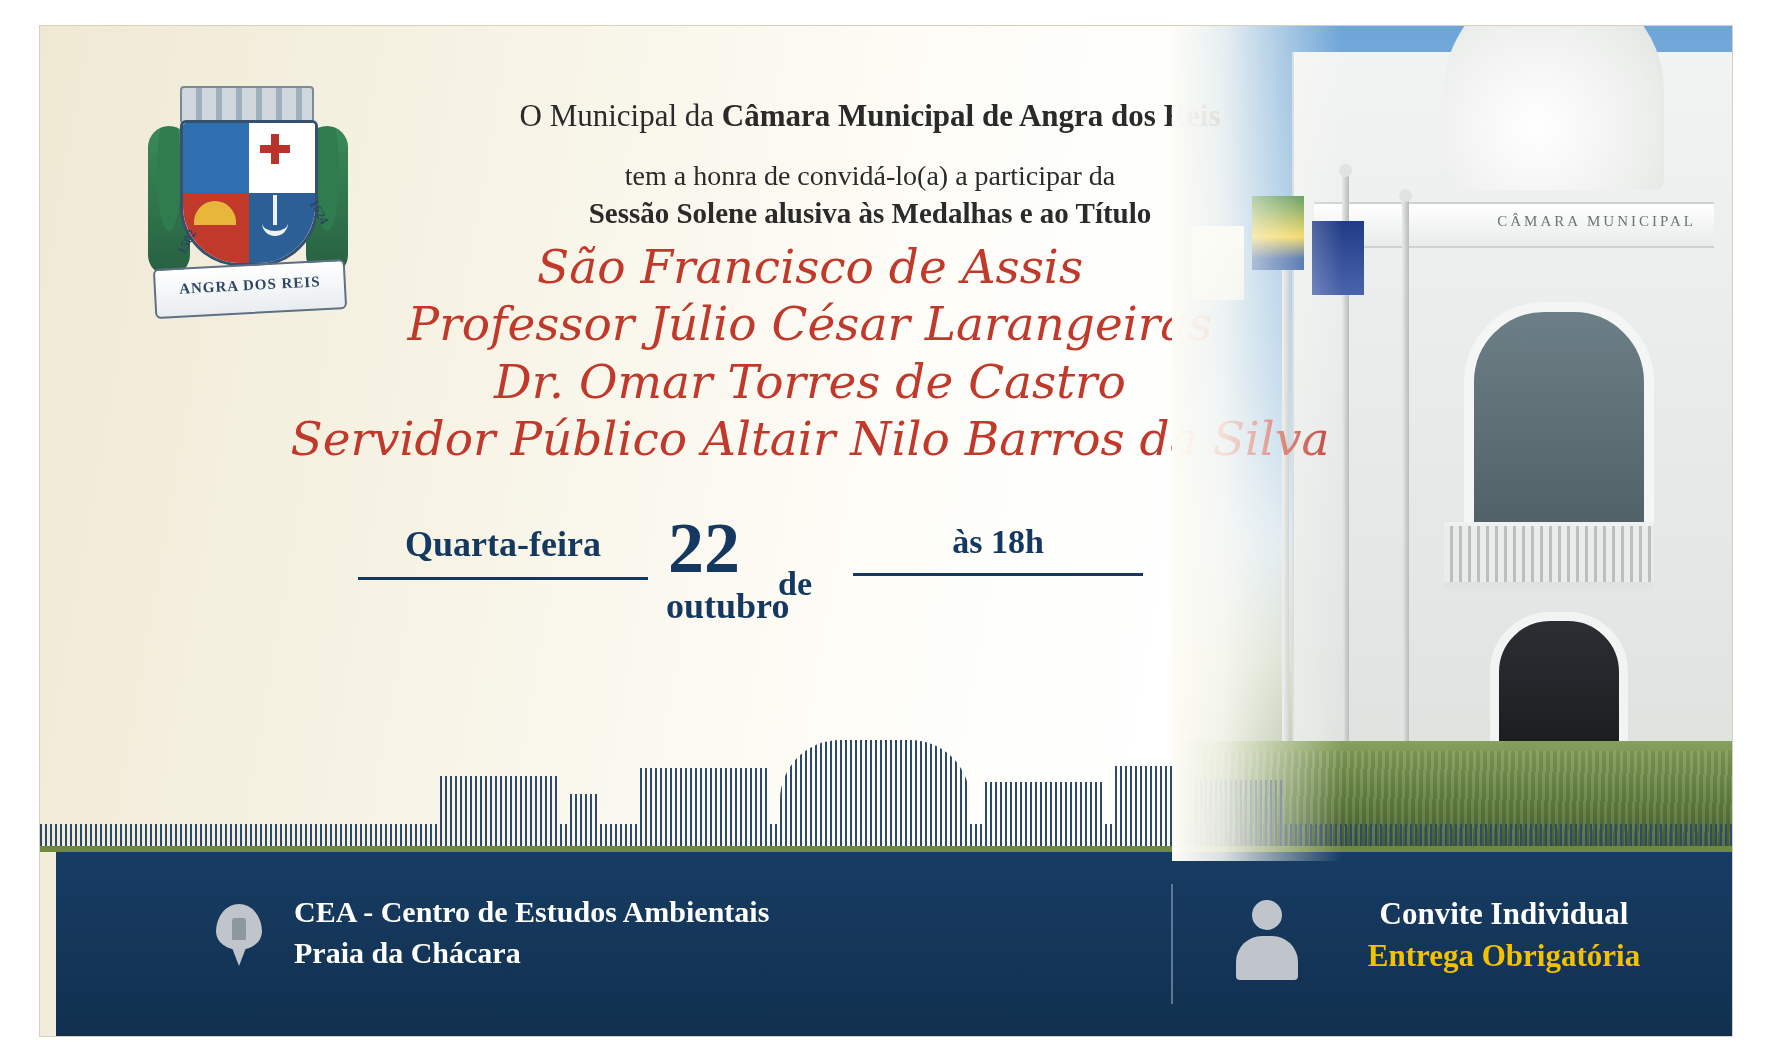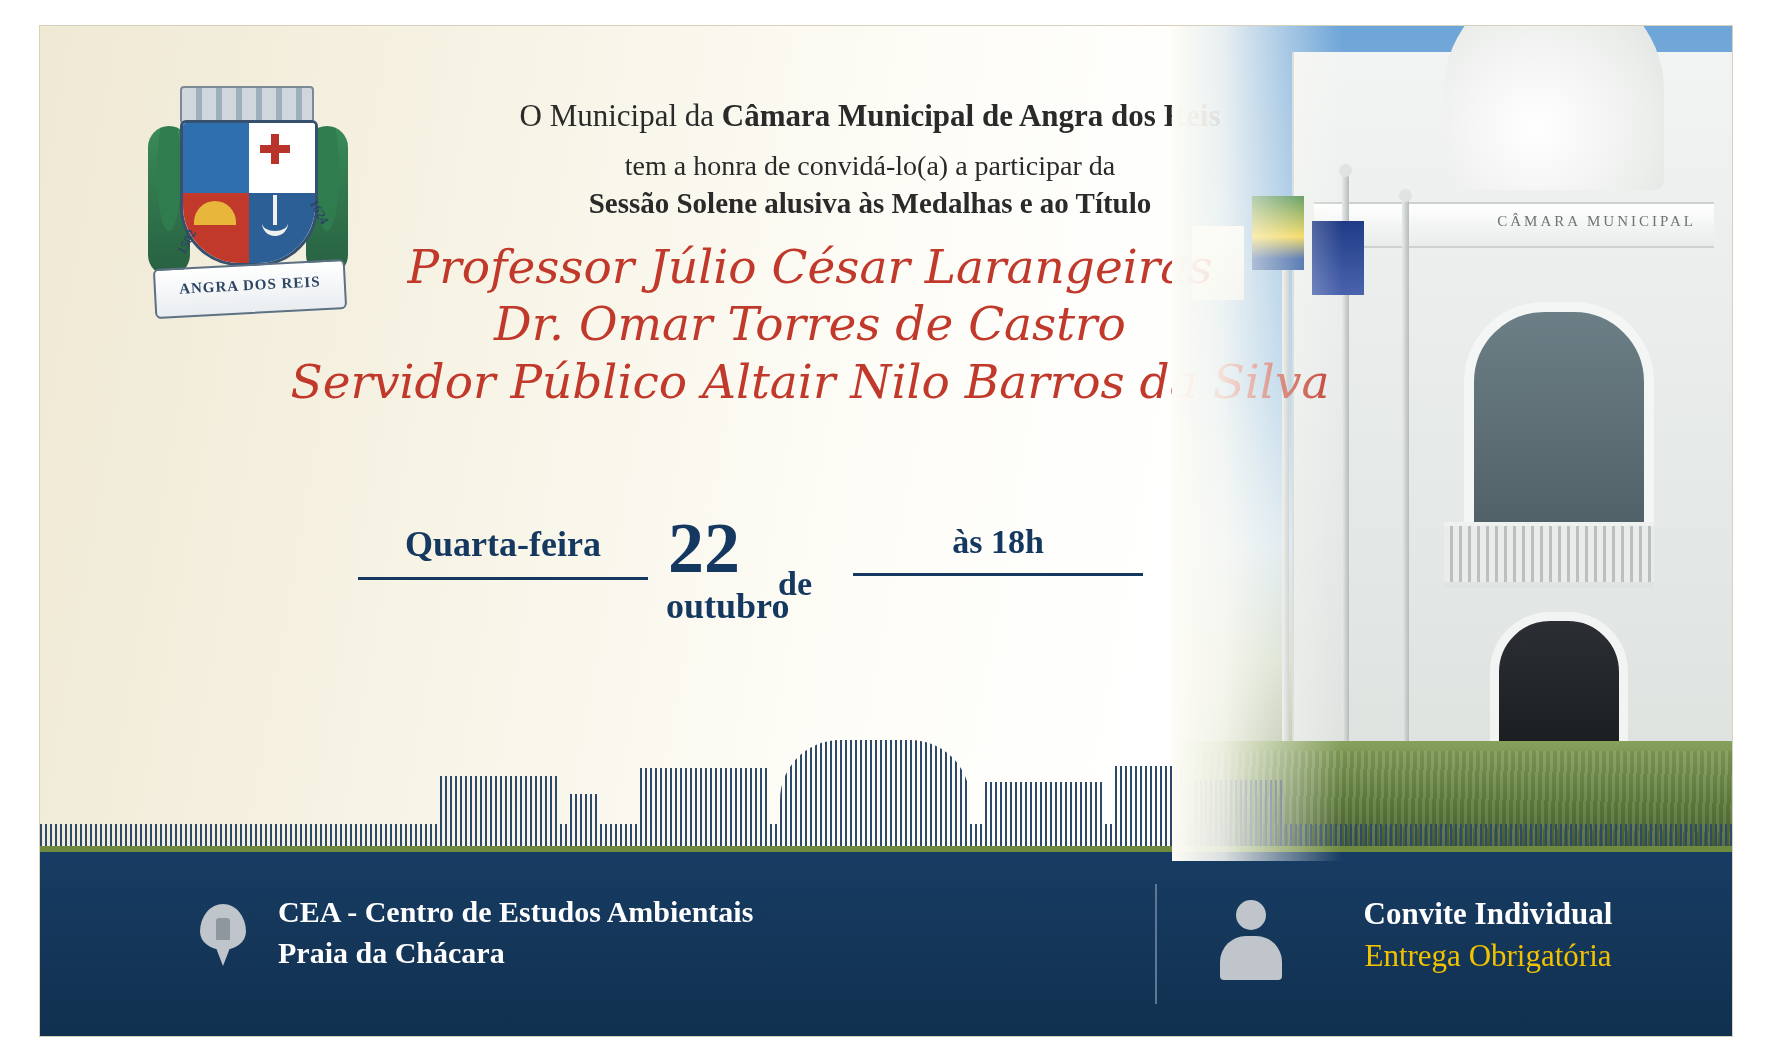--- a/index.html
+++ b/index.html
@@ -117,21 +117,21 @@
   .yr{position:absolute;font-size:13px;color:#2d4563;font-weight:bold;}
   .yr.a{left:26px;top:148px;transform:rotate(-62deg);}
   .yr.b{right:16px;top:118px;transform:rotate(62deg);}
   .yr.c{left:36px;top:208px;}
   .yr.d{right:26px;top:178px;transform:rotate(70deg);}
 
   
   .head{position:absolute; left:300px; top:72px; width:1060px; text-align:center; color:#2a2a2a;}
   .head .l1{font-size:31px;}
   .head .l1 b{font-weight:bold;}
-  .head .l2{font-size:28px; margin-top:16px;}
+  .head .l2{font-size:28px; margin-top:26px;}
   .head .l3{font-size:29px; font-weight:bold; margin-top:5px;}
 
   .honors{position:absolute; left:180px; top:212px; width:1180px; text-align:center;
           color:#c0392b; font-family:"DejaVu Serif",serif; font-style:italic;}
   .honors div{font-size:47px; line-height:1.22;}
 
   .datebar{position:absolute; left:308px; top:485px; width:900px; height:130px; color:#14385f;}
   .dow{position:absolute; left:10px; top:12px; width:290px; text-align:center;
        font-size:36px; font-weight:bold; border-bottom:3px solid #14385f; padding-bottom:12px;}
   .daynum{position:absolute; left:320px; top:-4px; font-size:72px; font-weight:bold;}
@@ -141,34 +141,34 @@
         font-size:34px; font-weight:bold; border-bottom:3px solid #14385f; padding-bottom:12px;}
 
   
   .skyline{position:absolute; left:0; bottom:208px; width:1240px; height:110px;}
   .sky-bar{position:absolute; bottom:0; background:repeating-linear-gradient(90deg,#2e4a6b 0 2px,transparent 2px 5px);}
   .ground-line{position:absolute; left:0; bottom:190px; width:1692px; height:22px;
       background:repeating-linear-gradient(90deg,#2e4a6b 0 2px,transparent 2px 5px);}
   .green-line{position:absolute; left:0; bottom:184px; width:1692px; height:6px; background:#6f8a3f;}
 
   
-  .footer{position:absolute; left:0; bottom:0; width:100%; height:184px;
+  .footer{position:absolute; left:16px; bottom:0; width:100%; height:184px;
           background:linear-gradient(180deg,#173c63 0%,#11304f 100%); color:#ffffff;}
   .pin{position:absolute; left:160px; top:52px; width:46px; height:46px; background:#bfc5cb;
        border-radius:50% 50% 50% 50%/60% 60% 40% 40%;}
   .pin:after{content:"";position:absolute;left:13px;top:36px;border-left:10px solid transparent;border-right:10px solid transparent;border-top:26px solid #bfc5cb;}
   .pin:before{content:"";position:absolute;left:16px;top:14px;width:14px;height:26px;background:#8e979e;border-radius:3px;}
   .addr{position:absolute; left:238px; top:40px; font-size:30px; font-weight:bold; line-height:1.36;}
   .divider{position:absolute; left:1115px; top:32px; width:2px; height:120px; background:#5d7794;}
   .person{position:absolute; left:1180px; top:48px; width:60px; height:80px;}
   .person i{position:absolute; left:16px; top:0; width:30px; height:30px; border-radius:50%; background:#bfc5cb; display:block;}
   .person b{position:absolute; left:0; top:36px; width:62px; height:44px; border-radius:26px 26px 4px 4px; background:#bfc5cb; display:block;}
   .rightTxt{position:absolute; left:1268px; top:44px; width:360px; text-align:center;}
   .rightTxt .r1{font-size:31px; font-weight:bold;}
-  .rightTxt .r2{font-size:31px; font-weight:normal; color:#f2c200; margin-top:6px;}
+  .rightTxt .r2{font-size:31px; font-weight:bold; color:#f2c200; margin-top:6px;}
 </style>
 </head>
 <body>
 
 <div class="card">
 
   <div class="photo">
     <div class="building">
       <div class="dome"></div>
 
@@ -212,20 +212,21 @@
 
   <div class="head">
     <div class="l1">
       <span>O Municipal da </span><b>Câmara Municipal de Angra dos Reis</b>
     </div>
     <div class="l2">tem a honra de convidá-lo(a) a participar da</div>
     <div class="l3">Sessão Solene alusiva às Medalhas e ao Título</div>
   </div>
 
   <div class="honors">
+    <div>São Francisco de Assis</div>
     <div>Professor Júlio César Larangeiras</div>
     <div>Dr. Omar Torres de Castro</div>
     <div>Servidor Público Altair Nilo Barros da Silva</div>
   </div>
 
   <div class="datebar">
     <div class="dow">Quarta-feira</div>
     <div class="daynum">22</div>
     <div class="de">de</div>
     <div class="month">outubro</div>

